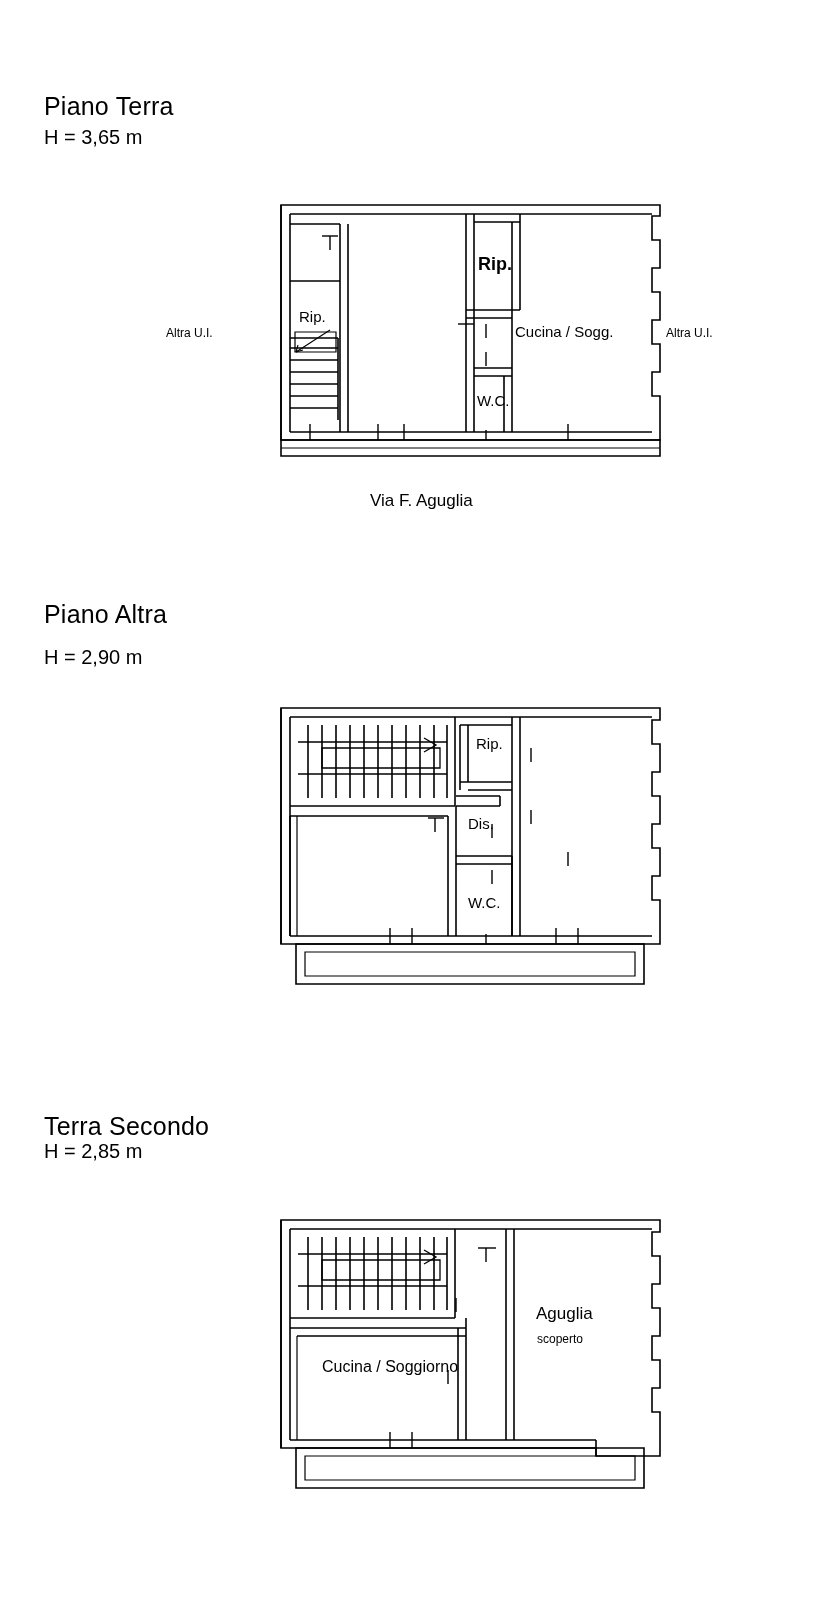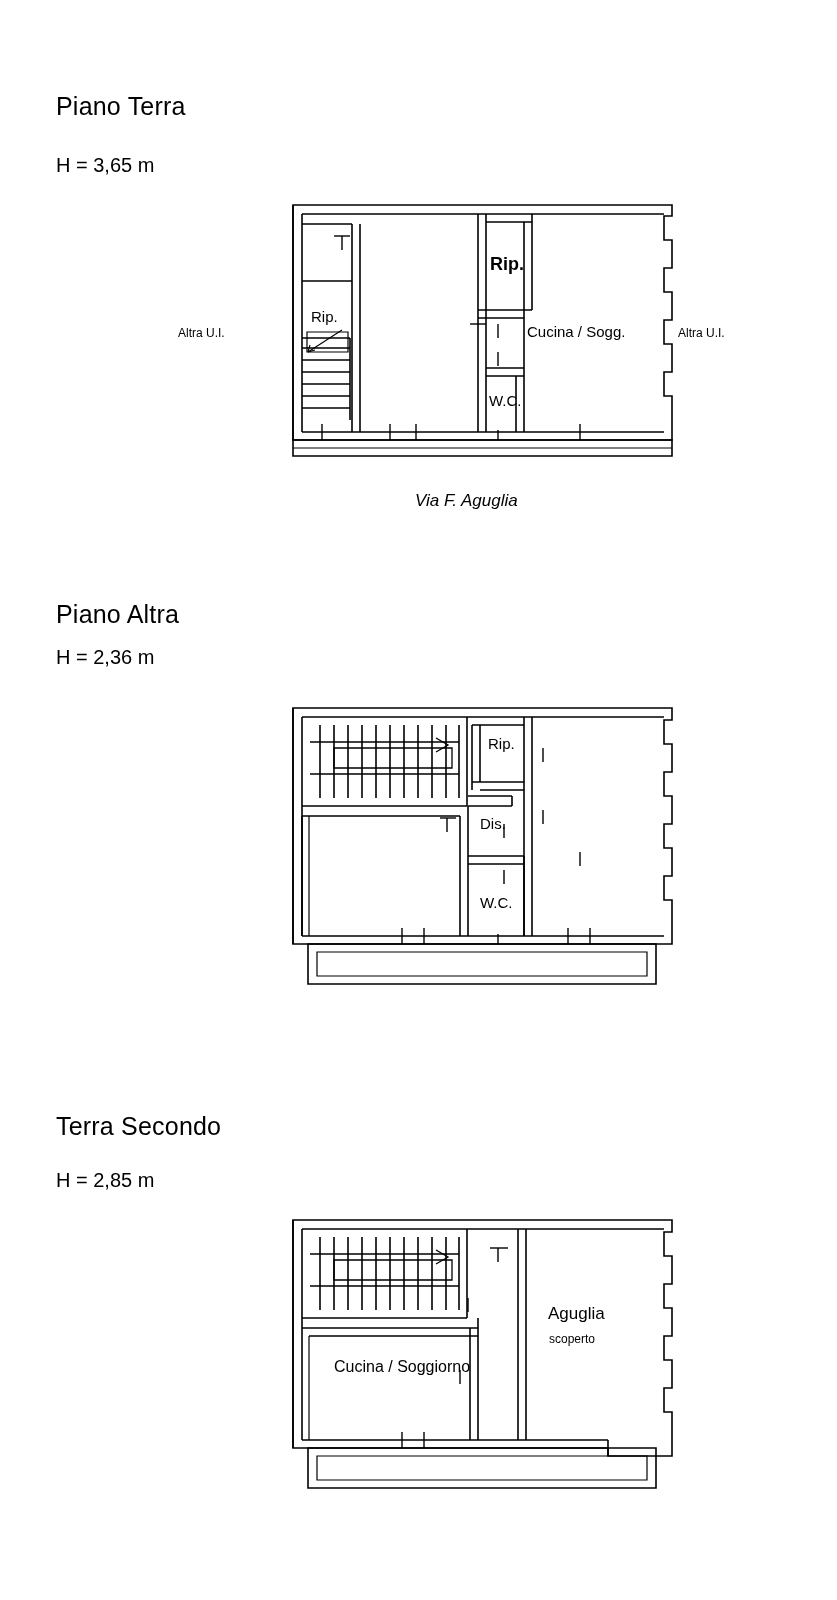--- a/index.html
+++ b/index.html
@@ -16,21 +16,20 @@
     overflow: hidden;
   }
   .plan-page {
     position: absolute;
     inset: 0;
   }
   .floor-block {
     position: absolute;
     left: 0;
     width: 789px;
-    margin-left: 12px;
   }
   .floor-title {
     position: absolute;
     left: 44px;
     font-size: 25px;
     font-weight: normal;
     letter-spacing: 0.2px;
     white-space: nowrap;
   }
   .floor-height {
@@ -66,27 +65,27 @@
 </style>
 </head>
 <body>
 
 <div class="plan-page">
 
   <div class="floor-block" style="top:0; height:540px;">
 
     <div class="floor-title" style="top:92px;">Piano Terra</div>
 
-    <div class="floor-height" style="top:154px;">H = 3,65 m</div>
+    <div class="floor-height" style="top:126px;">H = 3,65 m</div>
 
     <div class="side-label" style="left:166px; top:326px;">Altra U.I.</div>
 
     <div class="side-label" style="left:666px; top:326px;">Altra U.I.</div>
 
-    <div class="street-label" style="left:403px; top:491px;font-style:italic;">Via F. Aguglia</div>
+    <div class="street-label" style="left:370px; top:491px;">Via F. Aguglia</div>
 
     <div class="svg-wrap" style="top:0;">
       <svg width="837" height="540" viewBox="0 0 837 540">
         <g fill="none" stroke="#000000" stroke-width="1.6">
 
           <path d="M281 205 L660 205 L660 216 L652 216 L652 240 L660 240 L660 268
                    L652 268 L652 292 L660 292 L660 320 L652 320 L652 344 L660 344
                    L660 372 L652 372 L652 396 L660 396 L660 440 L281 440 Z"></path>
           <path d="M290 214 L290 432"></path>
           <path d="M281 205 L281 440"></path>
@@ -154,21 +153,21 @@
         <text x="515" y="337" font-size="15">Cucina / Sogg.</text>
         <text x="477" y="406" font-size="15">W.C.</text>
       </svg>
     </div>
   </div>
 
   <div class="floor-block" style="top:560px; height:470px;">
 
     <div class="floor-title" style="top:40px;">Piano Altra</div>
 
-    <div class="floor-height" style="top:86px;">H = 2,36 m</div>
+    <div class="floor-height" style="top:86px;">H = 2,90 m</div>
 
     <div class="svg-wrap" style="top:0;">
       <svg width="837" height="470" viewBox="0 0 837 470">
         <g fill="none" stroke="#000000" stroke-width="1.6">
 
           <path d="M281 148 L660 148 L660 160 L652 160 L652 184 L660 184 L660 212
                    L652 212 L652 236 L660 236 L660 264 L652 264 L652 288 L660 288
                    L660 316 L652 316 L652 340 L660 340 L660 384 L281 384 Z"></path>
           <path d="M290 157 L290 376"></path>
           <path d="M281 148 L281 384"></path>
@@ -243,21 +242,21 @@
         <text x="468" y="269" font-size="15">Dis.</text>
         <text x="468" y="348" font-size="15">W.C.</text>
       </svg>
     </div>
   </div>
 
   <div class="floor-block" style="top:1080px; height:520px;">
 
     <div class="floor-title" style="top:32px;">Terra Secondo</div>
 
-    <div class="floor-height" style="top:89px;">H = 2,85 m</div>
+    <div class="floor-height" style="top:60px;">H = 2,85 m</div>
 
     <div class="svg-wrap" style="top:0;">
       <svg width="837" height="520" viewBox="0 0 837 520">
         <g fill="none" stroke="#000000" stroke-width="1.6">
 
           <path d="M281 140 L660 140 L660 152 L652 152 L652 176 L660 176 L660 204
                    L652 204 L652 228 L660 228 L660 256 L652 256 L652 280 L660 280
                    L660 308 L652 308 L652 332 L660 332 L660 376 L596 376 L596 368
                    L281 368 Z"></path>
           <path d="M290 149 L290 360"></path>

